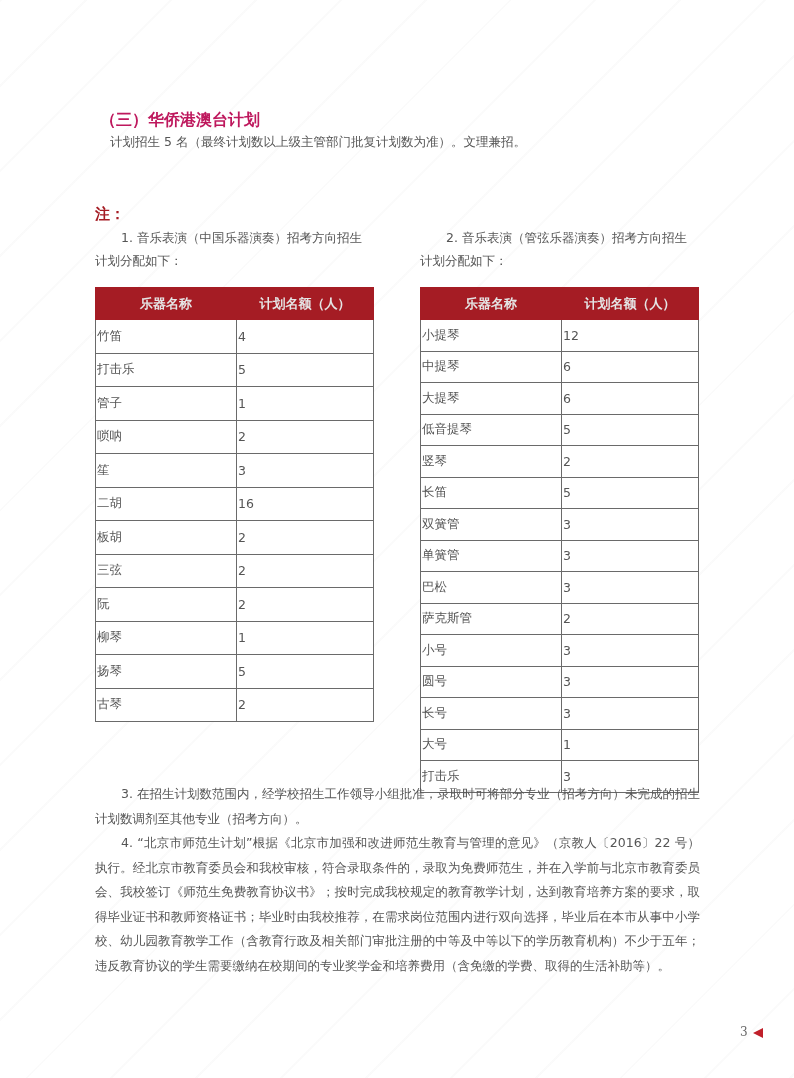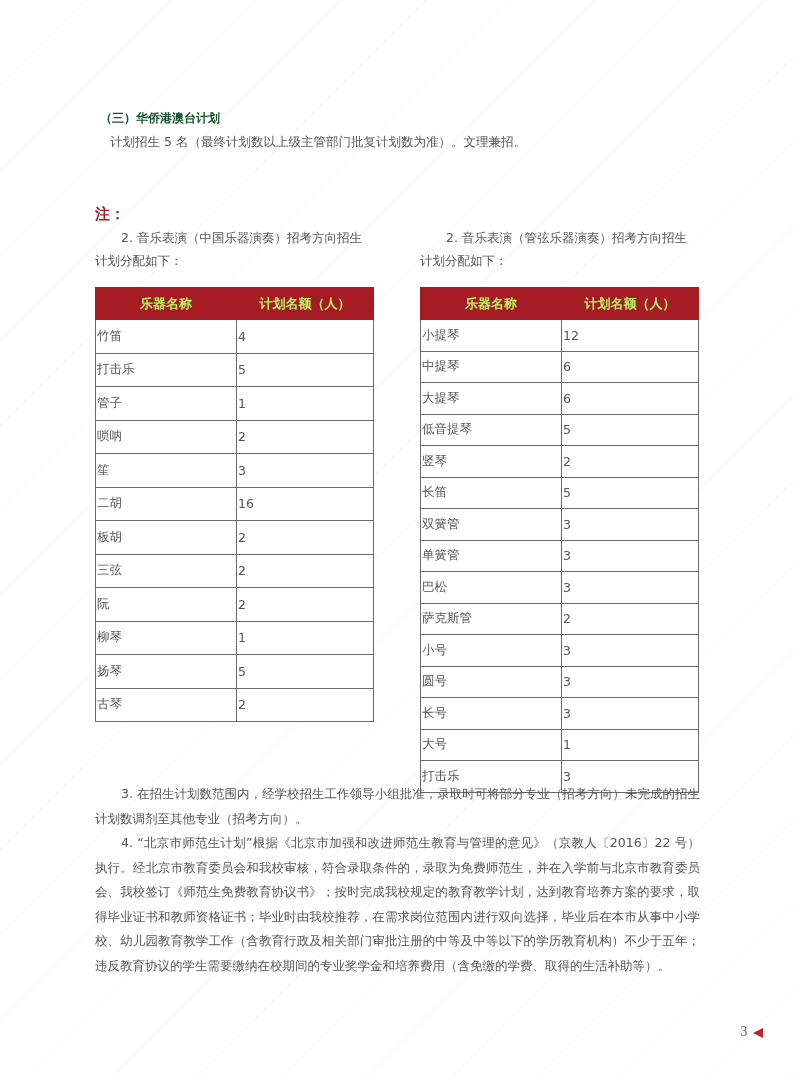--- a/index.html
+++ b/index.html
@@ -9,42 +9,42 @@
     font-family: "DejaVu Sans", "Liberation Sans", sans-serif;
     color: #555555;
   }
   .watermark {
     position: absolute; inset: 0; pointer-events: none;
     background-image:
       repeating-linear-gradient(135deg, rgba(200,200,200,0.08) 0 2px, transparent 2px 60px);
   }
   .section-title {
     position: absolute; left: 100px; top: 110px;
-    font-size: 12px; font-weight: bold; color: #14532d;
+    font-size: 16px; font-weight: bold; color: #be185d;
   }
   .section-text {
     position: absolute; left: 110px; top: 134px;
     font-size: 12.5px; color: #555;
   }
   .note-title {
     position: absolute; left: 95px; top: 205px;
     font-size: 15px; font-weight: bold; color: #a51c24;
   }
   .intro {
     position: absolute; font-size: 12.5px; color: #555; line-height: 23px;
   }
   .intro .indent { padding-left: 26px; }
   .intro-left { left: 95px; top: 226px; width: 290px; }
   .intro-right { left: 420px; top: 226px; width: 290px; }
   table.plan {
     position: absolute; border-collapse: collapse;
     font-size: 12.5px; color: #555;
   }
   table.plan th {
-    background: #a51c24; color: #bef264; font-weight: bold; height: 29px;
+    background: #a51c24; color: #e5e5e5; font-weight: bold; height: 29px;
     border: 1px solid #a51c24; font-size: 13px;
   }
   table.plan td {
     border: 1px solid #6a6a6a; text-align: left; background: rgba(255,255,255,0.85);
   }
   #table-left { left: 95px; top: 287px; width: 279px; }
   #table-left td { height: 30.5px; }
   #table-right { left: 420px; top: 287px; width: 279px; }
   #table-right td { height: 28.5px; }
   table.plan td.c1, table.plan th.c1 { width: 138px; }
@@ -67,21 +67,21 @@
 <body>
 
 <div class="watermark"></div>
 
 <div class="section-title">（三）华侨港澳台计划</div>
 <div class="section-text">计划招生 5 名（最终计划数以上级主管部门批复计划数为准）。文理兼招。</div>
 
 <div class="note-title">注：</div>
 
 <div class="intro intro-left">
-  <div class="indent">2. 音乐表演（中国乐器演奏）招考方向招生</div>
+  <div class="indent">1. 音乐表演（中国乐器演奏）招考方向招生</div>
   <div>计划分配如下：</div>
 </div>
 <div class="intro intro-right">
   <div class="indent">2. 音乐表演（管弦乐器演奏）招考方向招生</div>
   <div>计划分配如下：</div>
 </div>
 
 <table class="plan" id="table-left">
   <thead>
     <tr>

